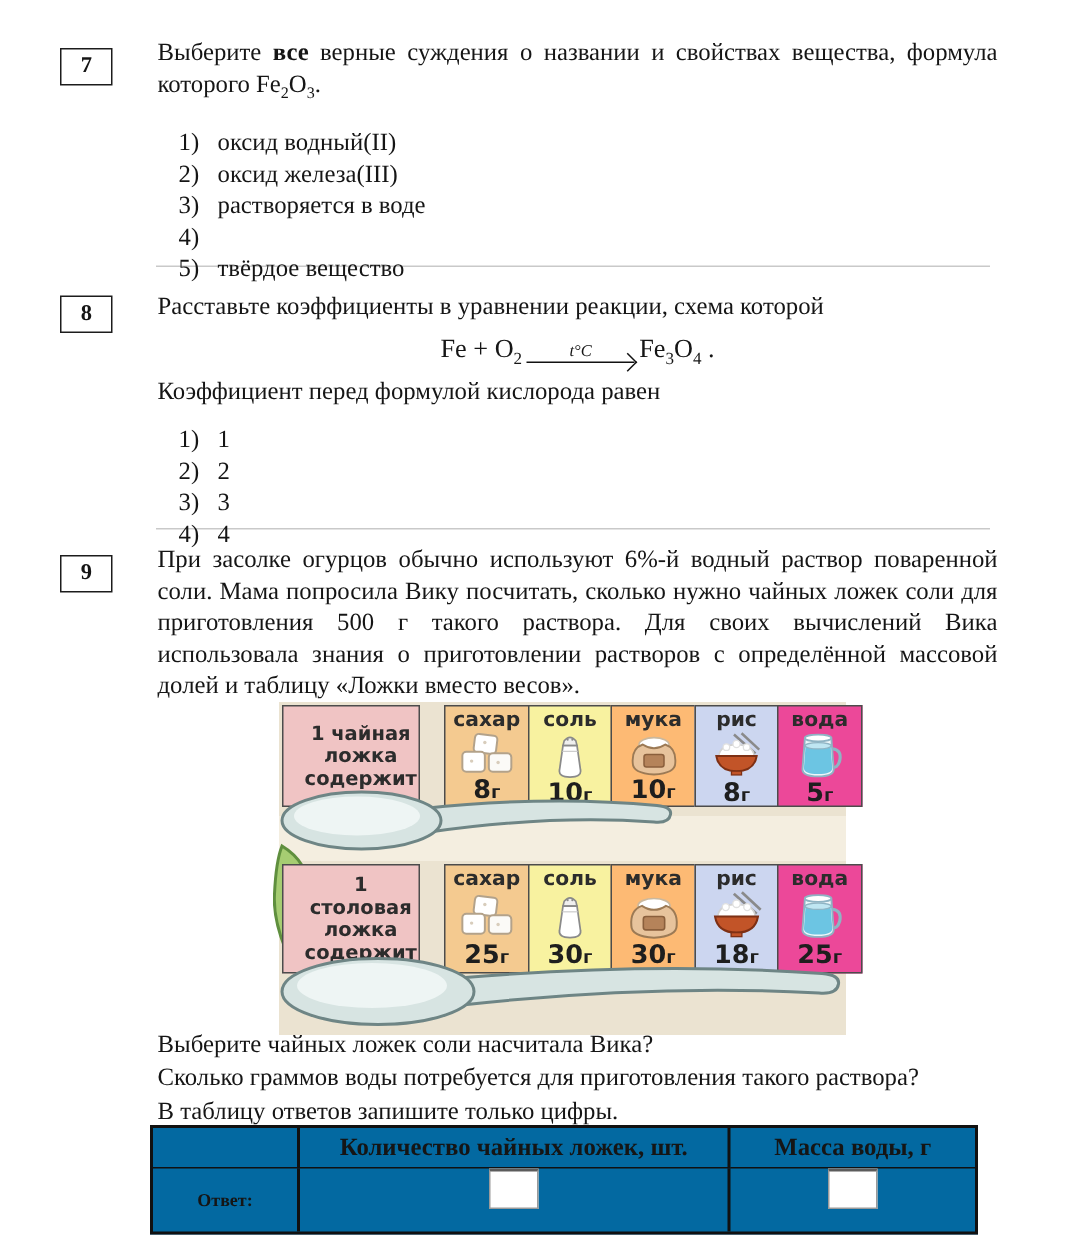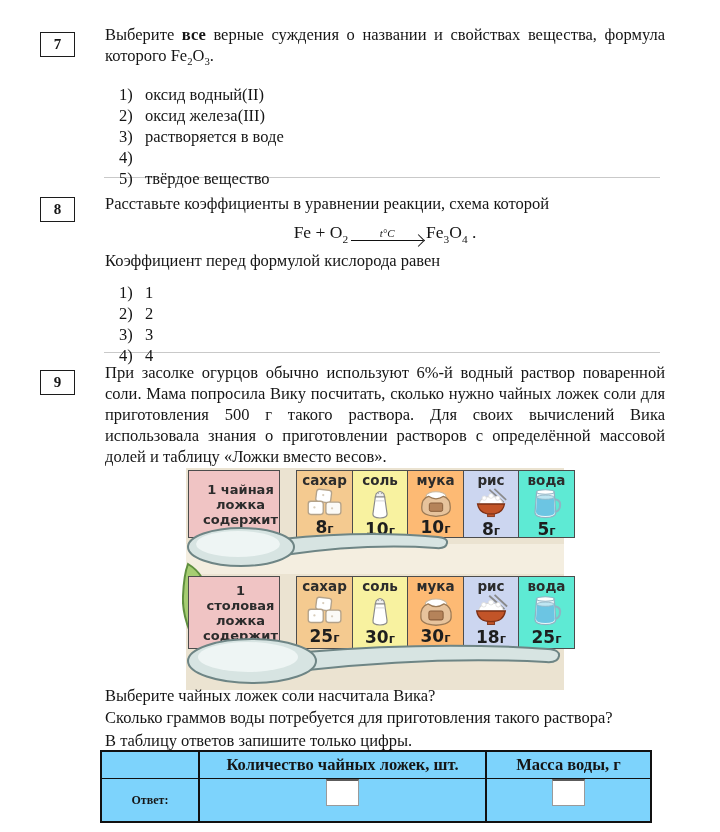--- a/index.html
+++ b/index.html
@@ -51,29 +51,29 @@
   }
   .ill-prod { width:57px; }
   .pname { font-weight:bold; font-size:13.5px; line-height:16px; margin-top:1px; color:#2c2c2c; }
   .picon { flex:1; display:flex; align-items:center; justify-content:center; }
   .pval { font-weight:bold; font-size:17px; line-height:18px; margin-bottom:1px; color:#1e1e1e; }
   .pval .unit { font-size:12px; }
   .c-sugar { background:#f4ca90;margin-left:16px; }
   .c-salt  { background:#f8f2a0; }
   .c-flour { background:#fdba74; }
   .c-rice  { background:#ccd6f0; }
-  .c-water { background:#5eead4;text-align:center; }
+  .c-water { background:#ec4899;text-align:center; }
   .spoon { position:absolute; z-index:3; }
   .leaf { position:absolute; z-index:1; }
   
   .bline { position:absolute; left:105px; width:570px; font-size:16.5px; line-height:20px; }
   
   .ans-table {
     position:absolute; left:100px; top:750px; width:552px;
-    border:2.5px solid #111; box-sizing:border-box; background:#7dd3fc;
+    border:2.5px solid #111; box-sizing:border-box; background:#0369a1;
   }
   .ans-row { display:grid; grid-template-columns:98px 287px 1fr; }
   .ans-row.hdr > div { border-bottom:1.5px solid #111; height:27px; }
   .ans-row.bdy > div { height:42px; }
   .ans-cell { box-sizing:border-box; display:flex; align-items:center; justify-content:center; }
   .ans-cell.v1, .ans-cell.v2 { border-right:2px solid #111; }
   .hdr .ans-cell { font-weight:bold; font-size:16.5px; }
   .bdy .ans-cell { font-weight:bold; font-size:12px; }
   .ans-box {
     width:33px; height:27px; background:#fff;

